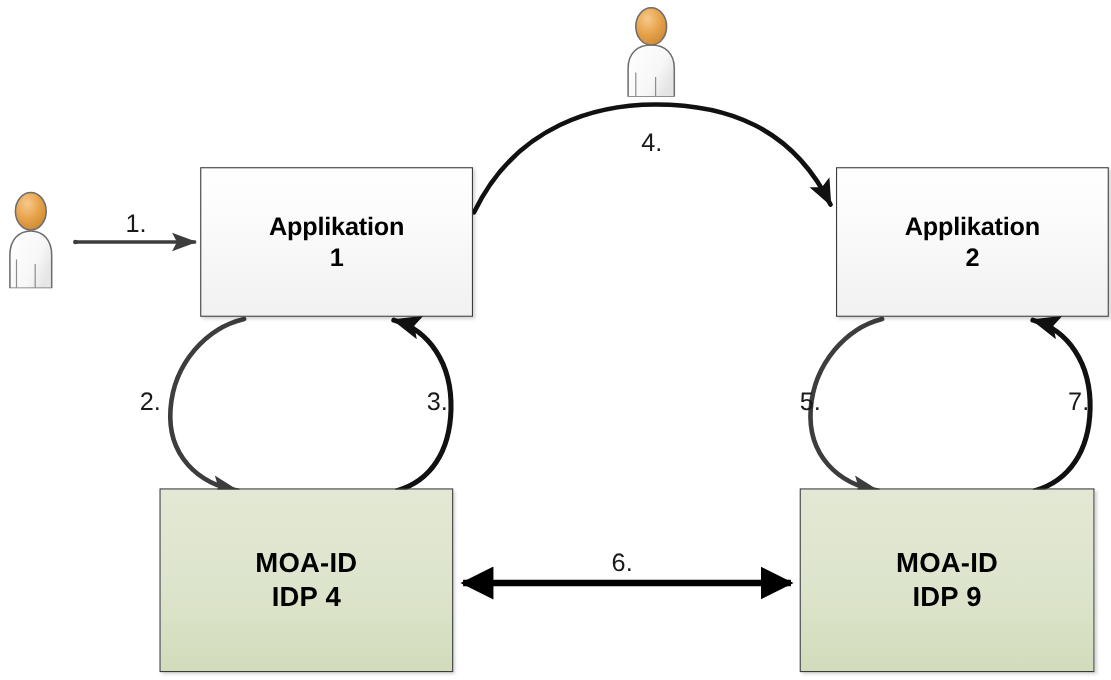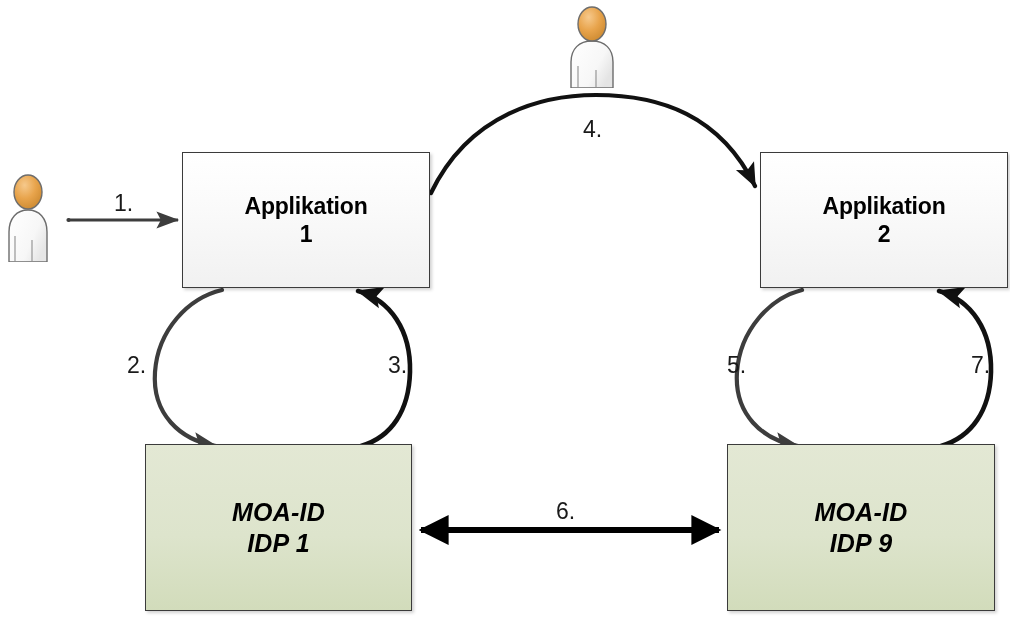--- a/index.html
+++ b/index.html
@@ -46,21 +46,20 @@
   .node.app .line {
     font-size: 23px;
     letter-spacing: -0.2px;
   }
   .node.idp {
     background: linear-gradient(to bottom, #e3e8d4 0%, #dde4cc 55%, #d2dcbb 100%);
   }
   .node.idp .line {
     font-size: 25px;
     letter-spacing: 0.2px;
-    font-style: italic;
   }
   
   .steplabel {
     position: absolute;
     font-size: 23px;
     color: #1a1a1a;
     font-family: "Liberation Sans", sans-serif;
     white-space: nowrap;
   }
   
@@ -169,21 +168,21 @@
     <div class="line">1</div>
   </div>
 
   <div class="node app" style="left:760px; top:152px; width:248px; height:136px;">
     <div class="line">Applikation</div>
     <div class="line">2</div>
   </div>
 
   <div class="node idp" style="left:145px; top:444px; width:267px; height:167px;">
     <div class="line">MOA-ID</div>
-    <div class="line">IDP 1</div>
+    <div class="line">IDP 4</div>
   </div>
 
   <div class="node idp" style="left:727px; top:444px; width:268px; height:167px;">
     <div class="line">MOA-ID</div>
     <div class="line">IDP 9</div>
   </div>
 
   <div class="steplabel" style="left:114px; top:190px;">1.</div>
   <div class="steplabel" style="left:127px; top:352px;">2.</div>
   <div class="steplabel" style="left:388px; top:352px;">3.</div>

